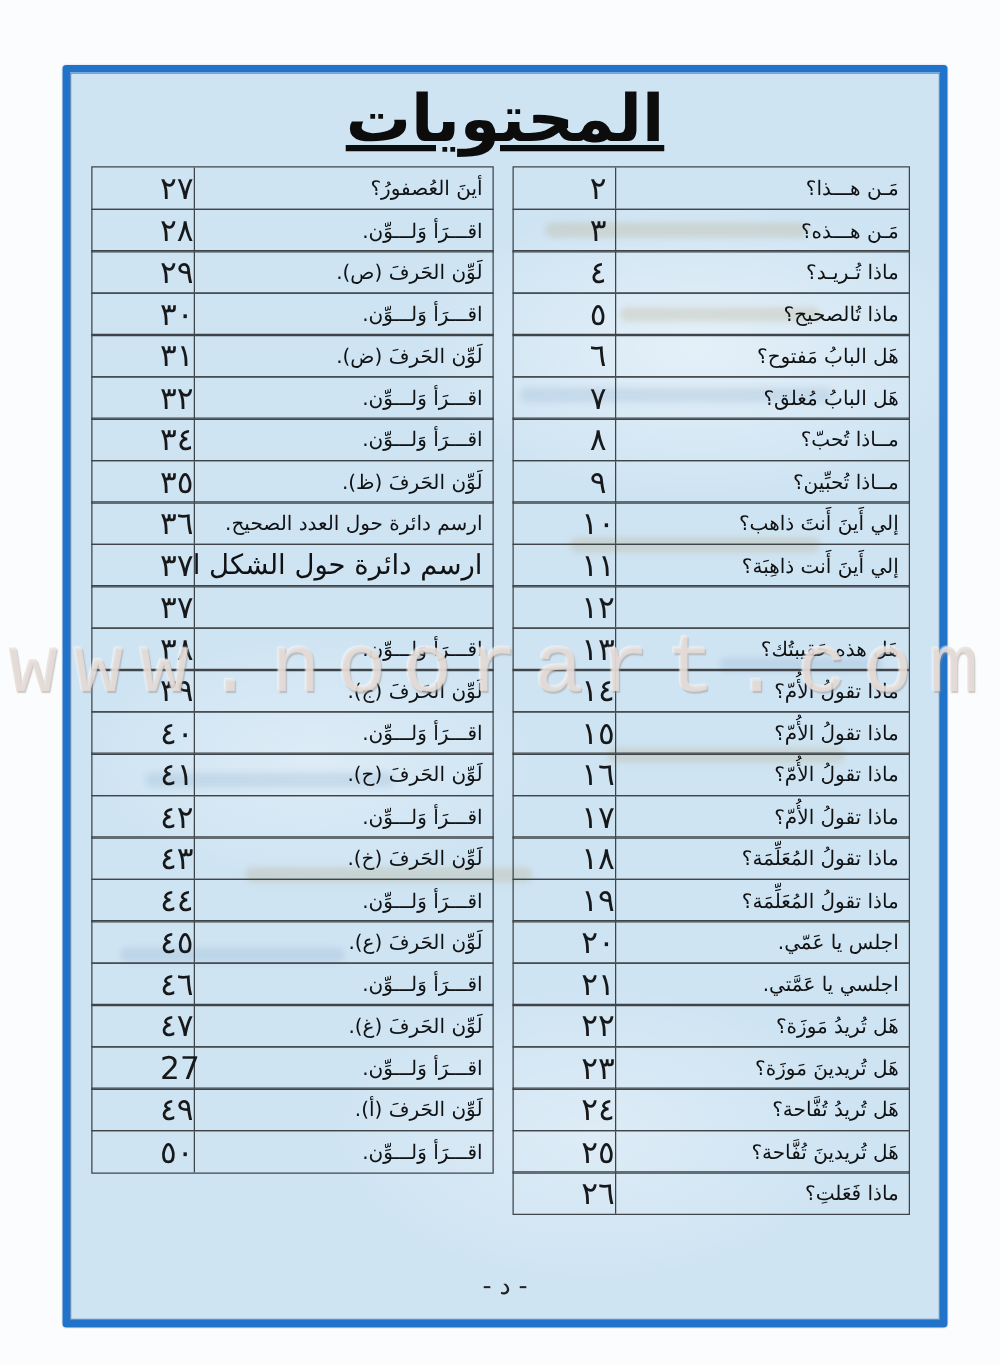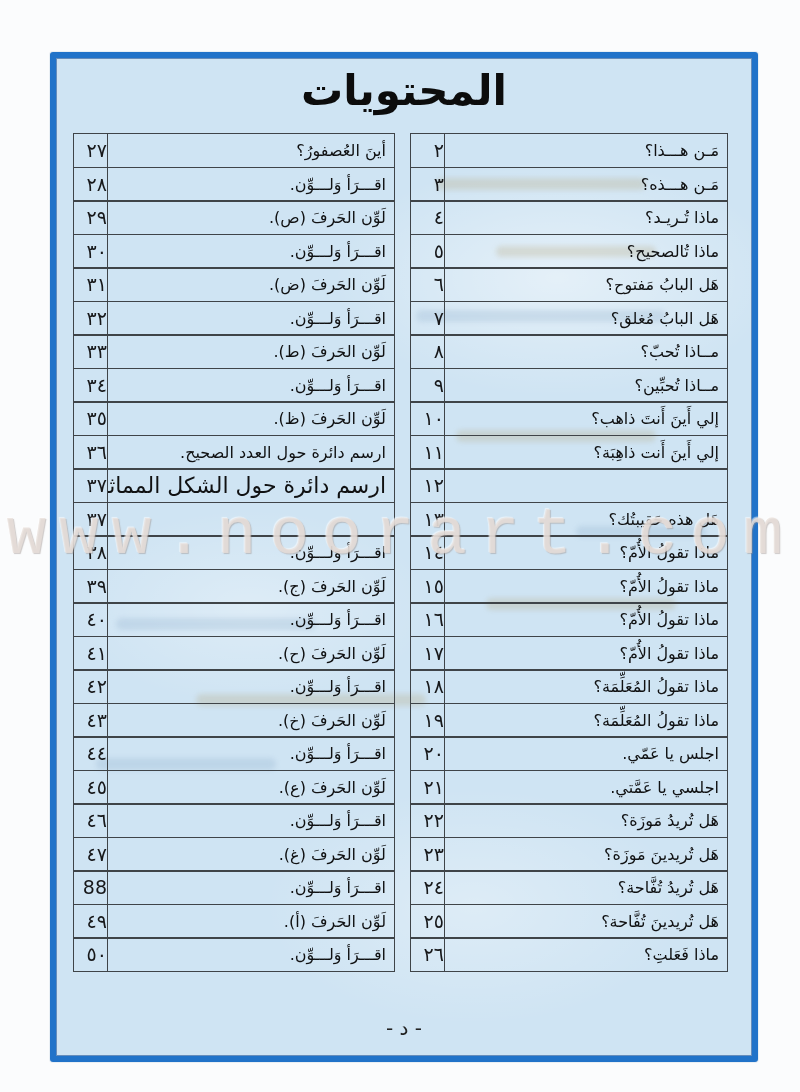--- a/index.html
+++ b/index.html
@@ -22,36 +22,37 @@
     box-sizing:border-box;border:6px solid var(--frame-border);border-radius:3px;
     box-shadow:inset 0 0 0 1px rgba(16,70,140,.55), 0 0 0 1px rgba(180,200,220,.25);
     background:
       radial-gradient(ellipse 320px 170px at 72% 22%, rgba(255,255,255,.45), transparent 70%),
       radial-gradient(ellipse 260px 140px at 28% 55%, rgba(255,255,255,.30), transparent 70%),
       radial-gradient(ellipse 300px 170px at 60% 85%, rgba(255,255,255,.30), transparent 70%),
       var(--page-background);
   }
   .title{
     position:absolute;top:8px;left:0;right:0;margin:0;
-    text-align:center;font-size:42px;font-weight:bold;color:#0c0c0c;
+    text-align:center;font-size:52px;font-weight:bold;color:#0c0c0c;
     font-family:"DejaVu Sans",sans-serif;
+    text-decoration:underline;
   }
   
   .toc-table{position:absolute;top:75px;z-index:2;}
   .toc-table.left-col{left:17px;width:322px;}
   .toc-table.right-col{left:354px;width:318px;}
   .toc-row{
     display:flex;height:35px;box-sizing:border-box;
     border:1.5px solid var(--row-line);margin-top:-1.5px;
   }
   .toc-row:first-child{margin-top:0;}
   .num-cell{
     width:34px;box-sizing:border-box;border-right:1.5px solid var(--row-line);
-    direction:ltr;text-align:right;padding:1px 0 0 6px;
-    font-size:19px;line-height:31px;color:#17181a;flex:none;
+    direction:ltr;text-align:center;padding:1px 0 0 6px;
+    font-size:25px;line-height:31px;color:#17181a;flex:none;margin-left:48px;
   }
   .text-cell{
     flex:1;direction:rtl;text-align:right;
     padding:1px 8px 0 4px;font-size:16px;line-height:31px;
     white-space:nowrap;overflow:hidden;color:#101112;
   }
   .footer-marker{
     position:absolute;left:0;right:0;top:958px;
     text-align:center;font-size:20px;color:#222;z-index:2;
   }
@@ -106,24 +107,20 @@
         </div>
         <div class="toc-row">
           <div class="num-cell">٣١</div>
           <div class="text-cell">لَوِّن الحَرفَ (ض).</div>
         </div>
         <div class="toc-row">
           <div class="num-cell">٣٢</div>
           <div class="text-cell">اقـــرَأ وَلـــوِّن.</div>
         </div>
         <div class="toc-row">
-          <div class="num-cell">٣٣</div>
-          <div class="text-cell">لَوِّن الحَرفَ (ط).</div>
-        </div>
-        <div class="toc-row">
           <div class="num-cell">٣٤</div>
           <div class="text-cell">اقـــرَأ وَلـــوِّن.</div>
         </div>
         <div class="toc-row">
           <div class="num-cell">٣٥</div>
           <div class="text-cell">لَوِّن الحَرفَ (ظ).</div>
         </div>
         <div class="toc-row">
           <div class="num-cell">٣٦</div>
           <div class="text-cell">ارسم دائرة حول العدد الصحيح.</div>
@@ -169,21 +166,21 @@
         </div>
         <div class="toc-row">
           <div class="num-cell">٤٦</div>
           <div class="text-cell">اقـــرَأ وَلـــوِّن.</div>
         </div>
         <div class="toc-row">
           <div class="num-cell">٤٧</div>
           <div class="text-cell">لَوِّن الحَرفَ (غ).</div>
         </div>
         <div class="toc-row">
-          <div class="num-cell">88</div>
+          <div class="num-cell">27</div>
           <div class="text-cell">اقـــرَأ وَلـــوِّن.</div>
         </div>
         <div class="toc-row">
           <div class="num-cell">٤٩</div>
           <div class="text-cell">لَوِّن الحَرفَ (أ).</div>
         </div>
         <div class="toc-row">
           <div class="num-cell">٥٠</div>
           <div class="text-cell">اقـــرَأ وَلـــوِّن.</div>
         </div>

